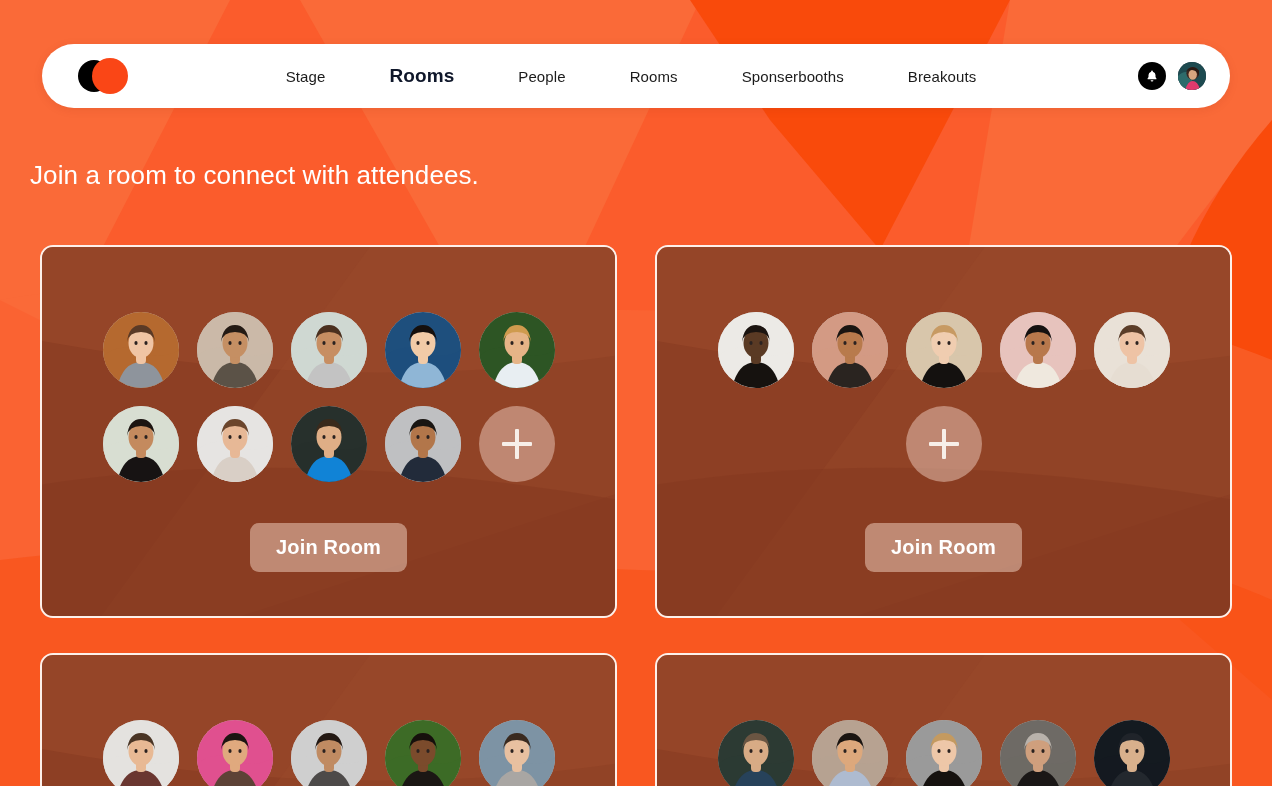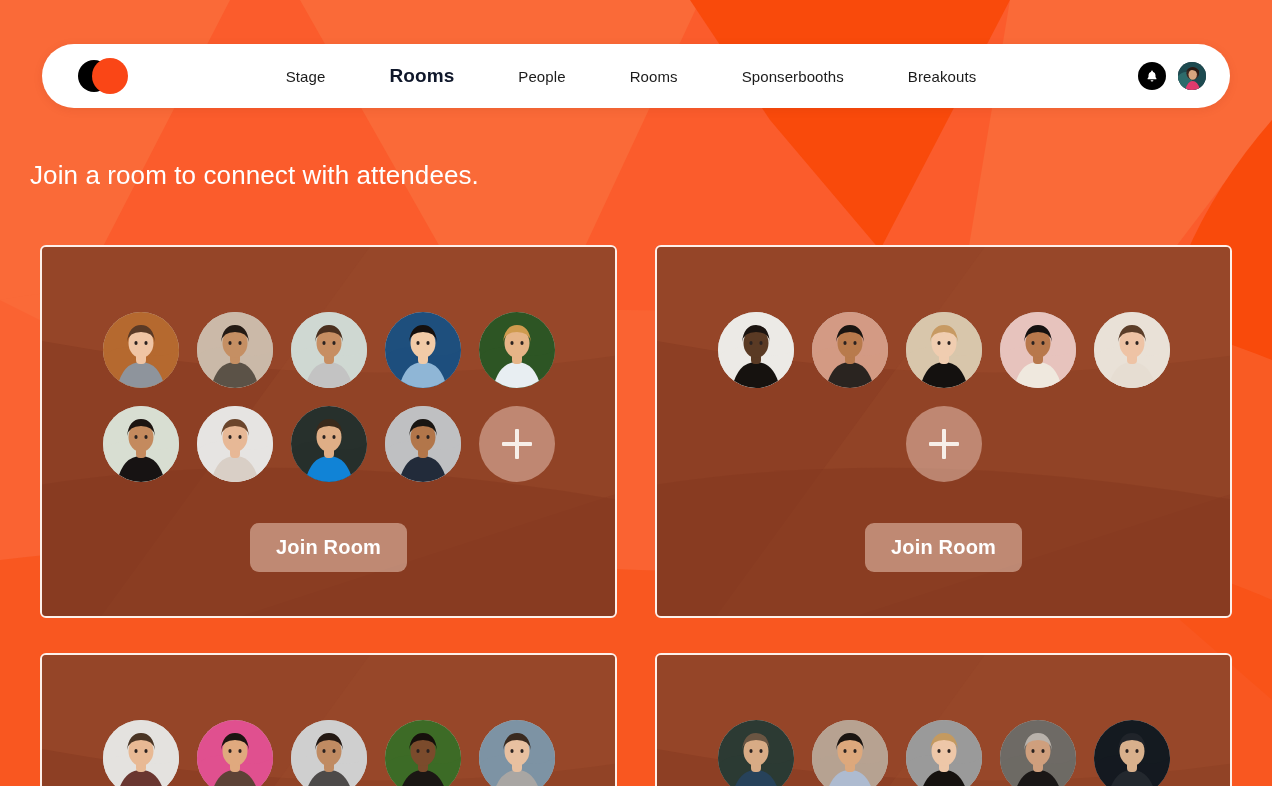--- a/index.html
+++ b/index.html
@@ -125,21 +125,21 @@
     display: grid;
     grid-template-columns: 577px 577px;
     column-gap: 38px;
     row-gap: 35px;
     z-index: 3;
   }
   .room-card {
     height: 373px;
     background: #8d3f24;
     border: 2px solid #fdf0ea;
-    border-radius: 6px;
+    border-radius: 13px;
     position: relative;
     overflow: hidden;
   }
   .card-tex {
     position: absolute;
     inset: 0;
     pointer-events: none;
   }
   .card-tex svg { display: block; width: 100%; height: 100%; }
   .card-inner {

